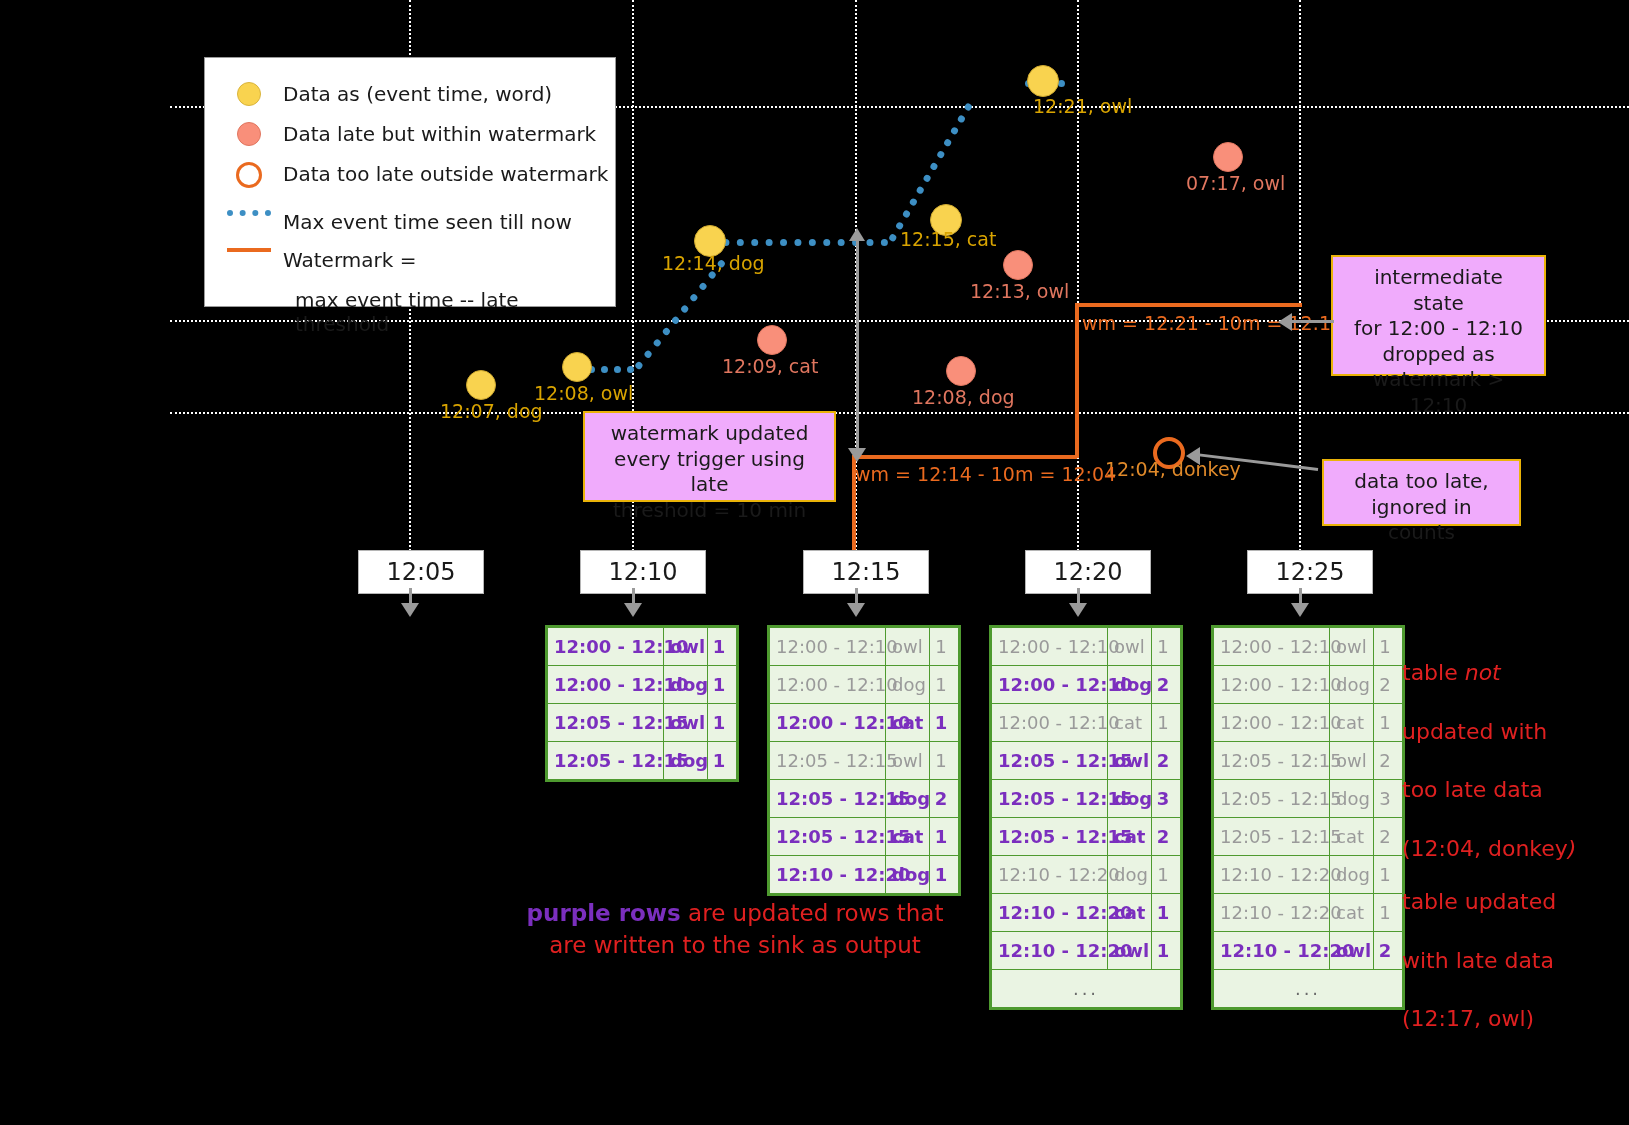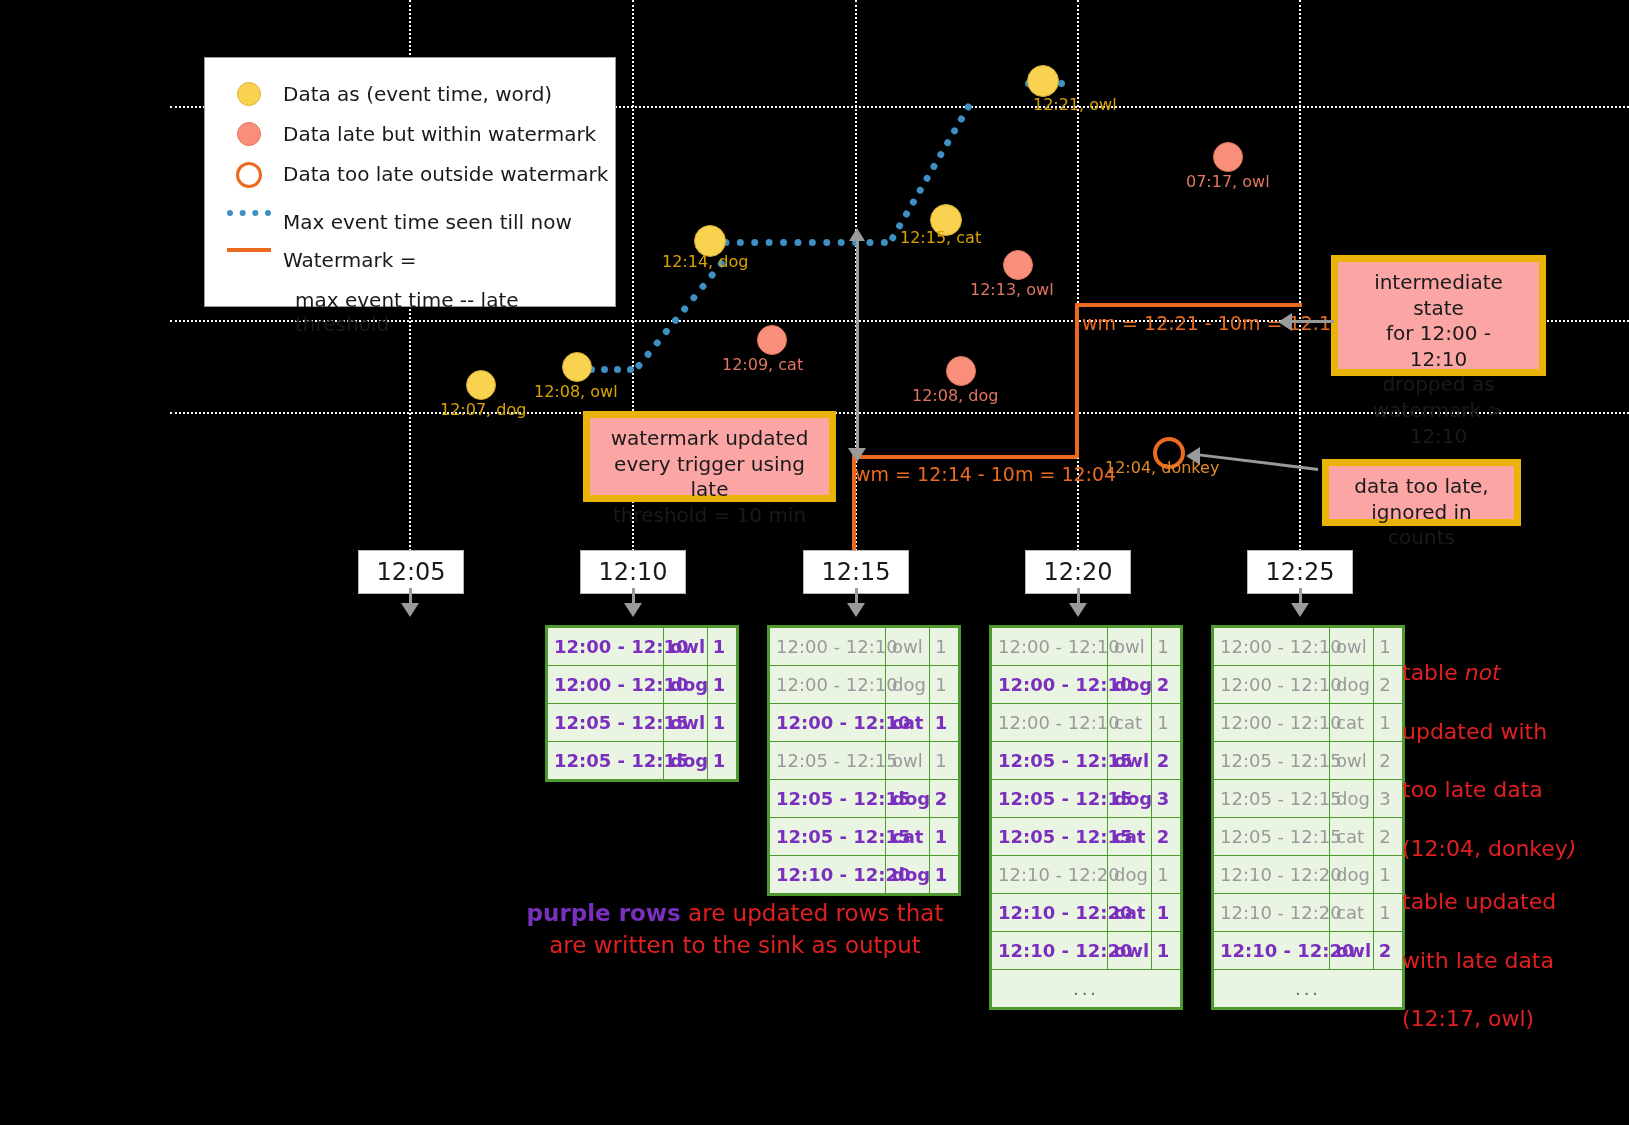--- a/index.html
+++ b/index.html
@@ -89,21 +89,21 @@
   .pt {
     position: absolute;
     border-radius: 50%;
   }
   .pt.yellow { background: #f9d34f; border: 1px solid #cfa92f; }
   .pt.salmon { background: #f98f7a; border: 1px solid #e0765f; }
   .pt.hollow { background: #000000; border: 4px solid #ea6a1f; }
 
   .pt-label {
     position: absolute;
-    font-size: 16px;
+    font-size: 19px;
     color: #d9a400;
     white-space: nowrap;
   }
   .pt-label.salmon { color: #e0765f; }
   .pt-label.hollow { color: #e08a2a; }
 
   
   .bluepath {
     position: absolute;
     height: 0;
@@ -125,22 +125,22 @@
   .wm-label {
     position: absolute;
     font-size: 19px;
     color: #ea6a1f;
     white-space: nowrap;
   }
 
   
   .callout {
     position: absolute;
-    background: #fca5a5;
-    border: 7px solid #eab308;
+    background: #f0abfc;
+    border: 2px solid #eab308;
     color: #1a1a1a;
     font-size: 20px;
     line-height: 1.28;
     padding: 8px 20px;
     box-sizing: border-box;
   }
   .callout.center { text-align: center; }
 
   
   .arrow-line {
@@ -169,21 +169,21 @@
 
   
   .timebox {
     position: absolute;
     background: #ffffff;
     border: 1px solid #b5b5b5;
     font-size: 24px;
     color: #1a1a1a;
     text-align: center;
     padding: 7px 0;
-    width: 106px;
+    width: 126px;
     box-sizing: border-box;
   }
 
   
   .rtable {
     position: absolute;
     border: 3px solid #4e9a2f;
     background: #eaf4e3;
     box-sizing: border-box;
   }

